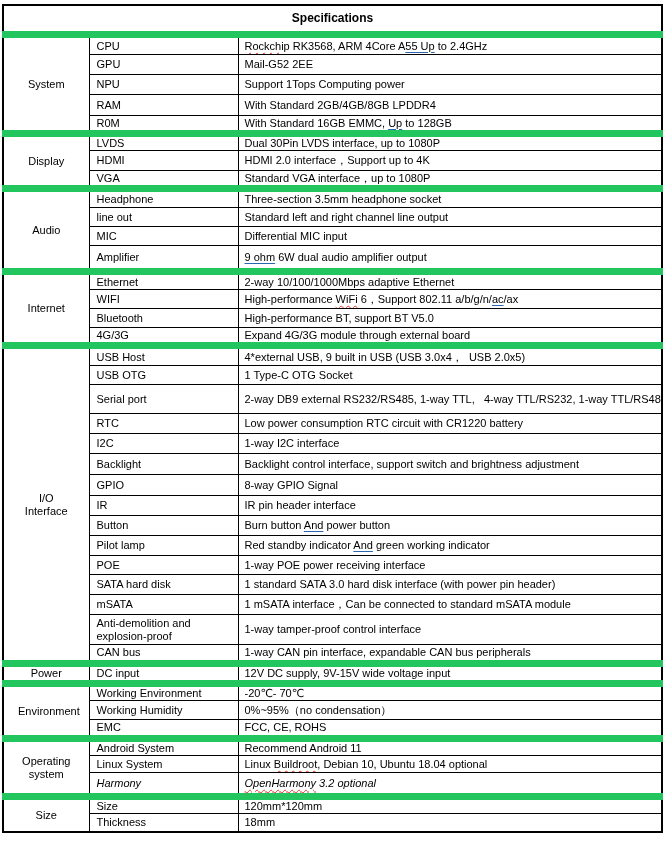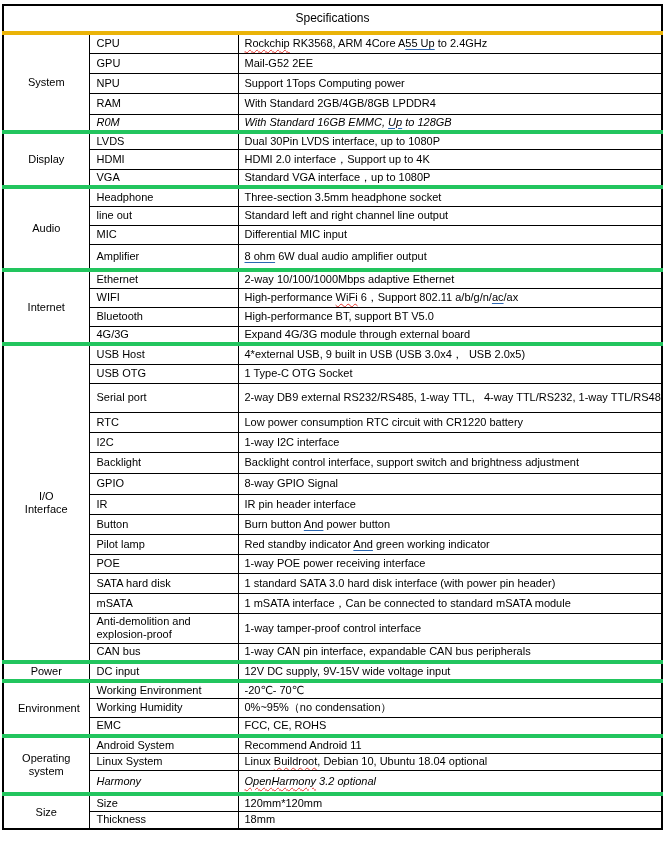--- a/index.html
+++ b/index.html
@@ -22,25 +22,25 @@
     font-family: "Liberation Sans", "DejaVu Sans", sans-serif;
     font-size: 11px;
     line-height: 13px;
     color: #000000;
     overflow: hidden;
     vertical-align: middle;
   }
   th.title {
     height: 23px;
     font-size: 12px;
-    font-weight: normal;
-    border-bottom: 4px solid #eab308;
+    font-weight: bold;
+    border-bottom: 6px solid #eab308;
   }
   tr.sec-start > td {
-    border-top: 4px solid #22c55e;
+    border-top: 7px solid #22c55e;
   }
   td.cat {
     text-align: center;
     padding: 0 14px;
   }
   td.item {
     padding: 0 3px 0 7px;
     text-align: left;
   }
   td.desc {
@@ -87,21 +87,21 @@
         <td class="desc"><span>Mail-G52 2EE</span></td>
       </tr>
       <tr style="height: 20px;">
         <td class="item">NPU</td>
         <td class="desc"><span>Support 1Tops Computing power</span></td>
       </tr>
       <tr style="height: 21px;">
         <td class="item">RAM</td>
         <td class="desc"><span>With Standard 2GB/4GB/8GB LPDDR4</span></td>
       </tr>
-      <tr style="height: 18px; font-style: italic;">
+      <tr style="height: 18px;">
         <td class="item">R0M</td>
         <td class="desc"><span>With Standard 16GB EMMC, </span><span class="ul">Up</span><span> to 128GB</span></td>
       </tr>
       <tr class="sec-start" style="height: 17px;">
         <td class="cat" rowspan="3">Display</td>
         <td class="item">LVDS</td>
         <td class="desc"><span>Dual 30Pin LVDS interface, up to 1080P</span></td>
       </tr>
       <tr style="height: 20px;">
         <td class="item">HDMI</td>
@@ -119,21 +119,21 @@
       <tr style="height: 19px; padding-left: 22px;">
         <td class="item">line out</td>
         <td class="desc"><span>Standard left and right channel line output</span></td>
       </tr>
       <tr style="height: 19px;">
         <td class="item">MIC</td>
         <td class="desc"><span>Differential MIC input</span></td>
       </tr>
       <tr style="height: 26px;">
         <td class="item">Amplifier</td>
-        <td class="desc"><span class="ul">8 ohm</span><span> 6W dual audio amplifier output</span></td>
+        <td class="desc"><span class="ul">9 ohm</span><span> 6W dual audio amplifier output</span></td>
       </tr>
       <tr class="sec-start" style="height: 18px;">
         <td class="cat" rowspan="4">Internet</td>
         <td class="item">Ethernet</td>
         <td class="desc"><span>2-way 10/100/1000Mbps adaptive Ethernet</span></td>
       </tr>
       <tr style="height: 19px;">
         <td class="item">WIFI</td>
         <td class="desc"><span>High-performance </span><span class="sq">WiFi</span><span> 6，Support 802.11 a/b/g/n/</span><span class="ul">ac</span><span>/ax</span></td>
       </tr>

